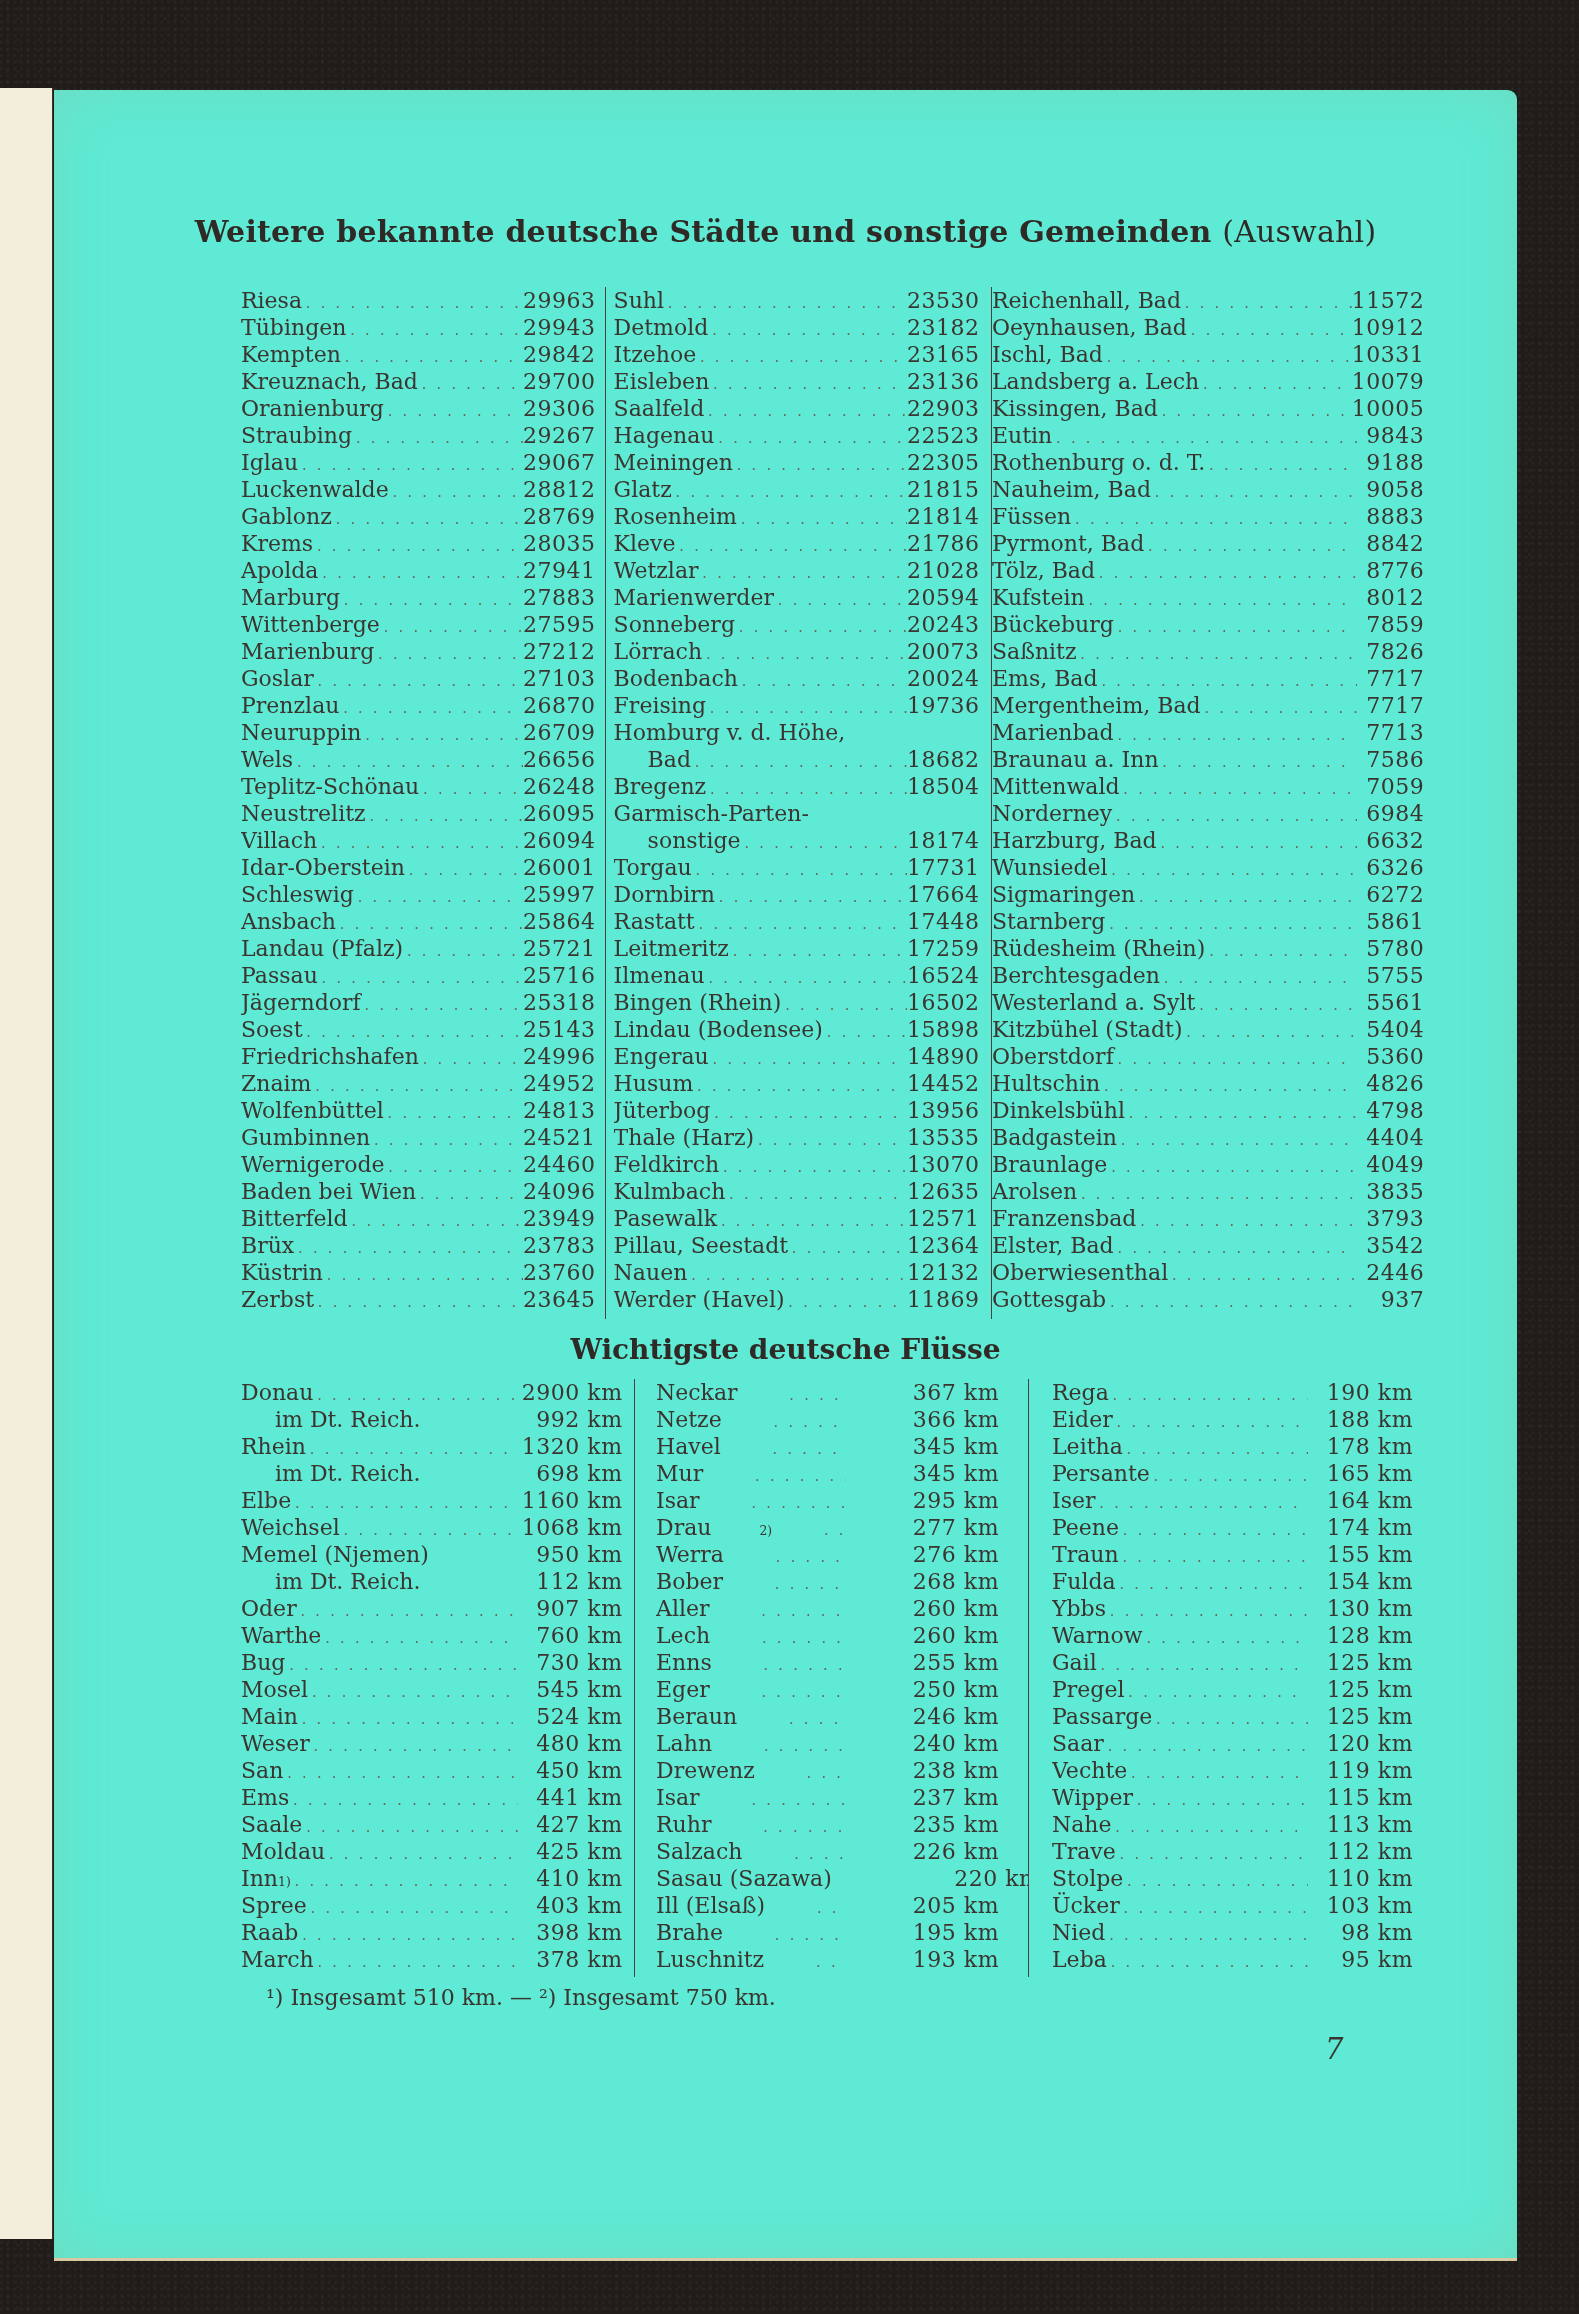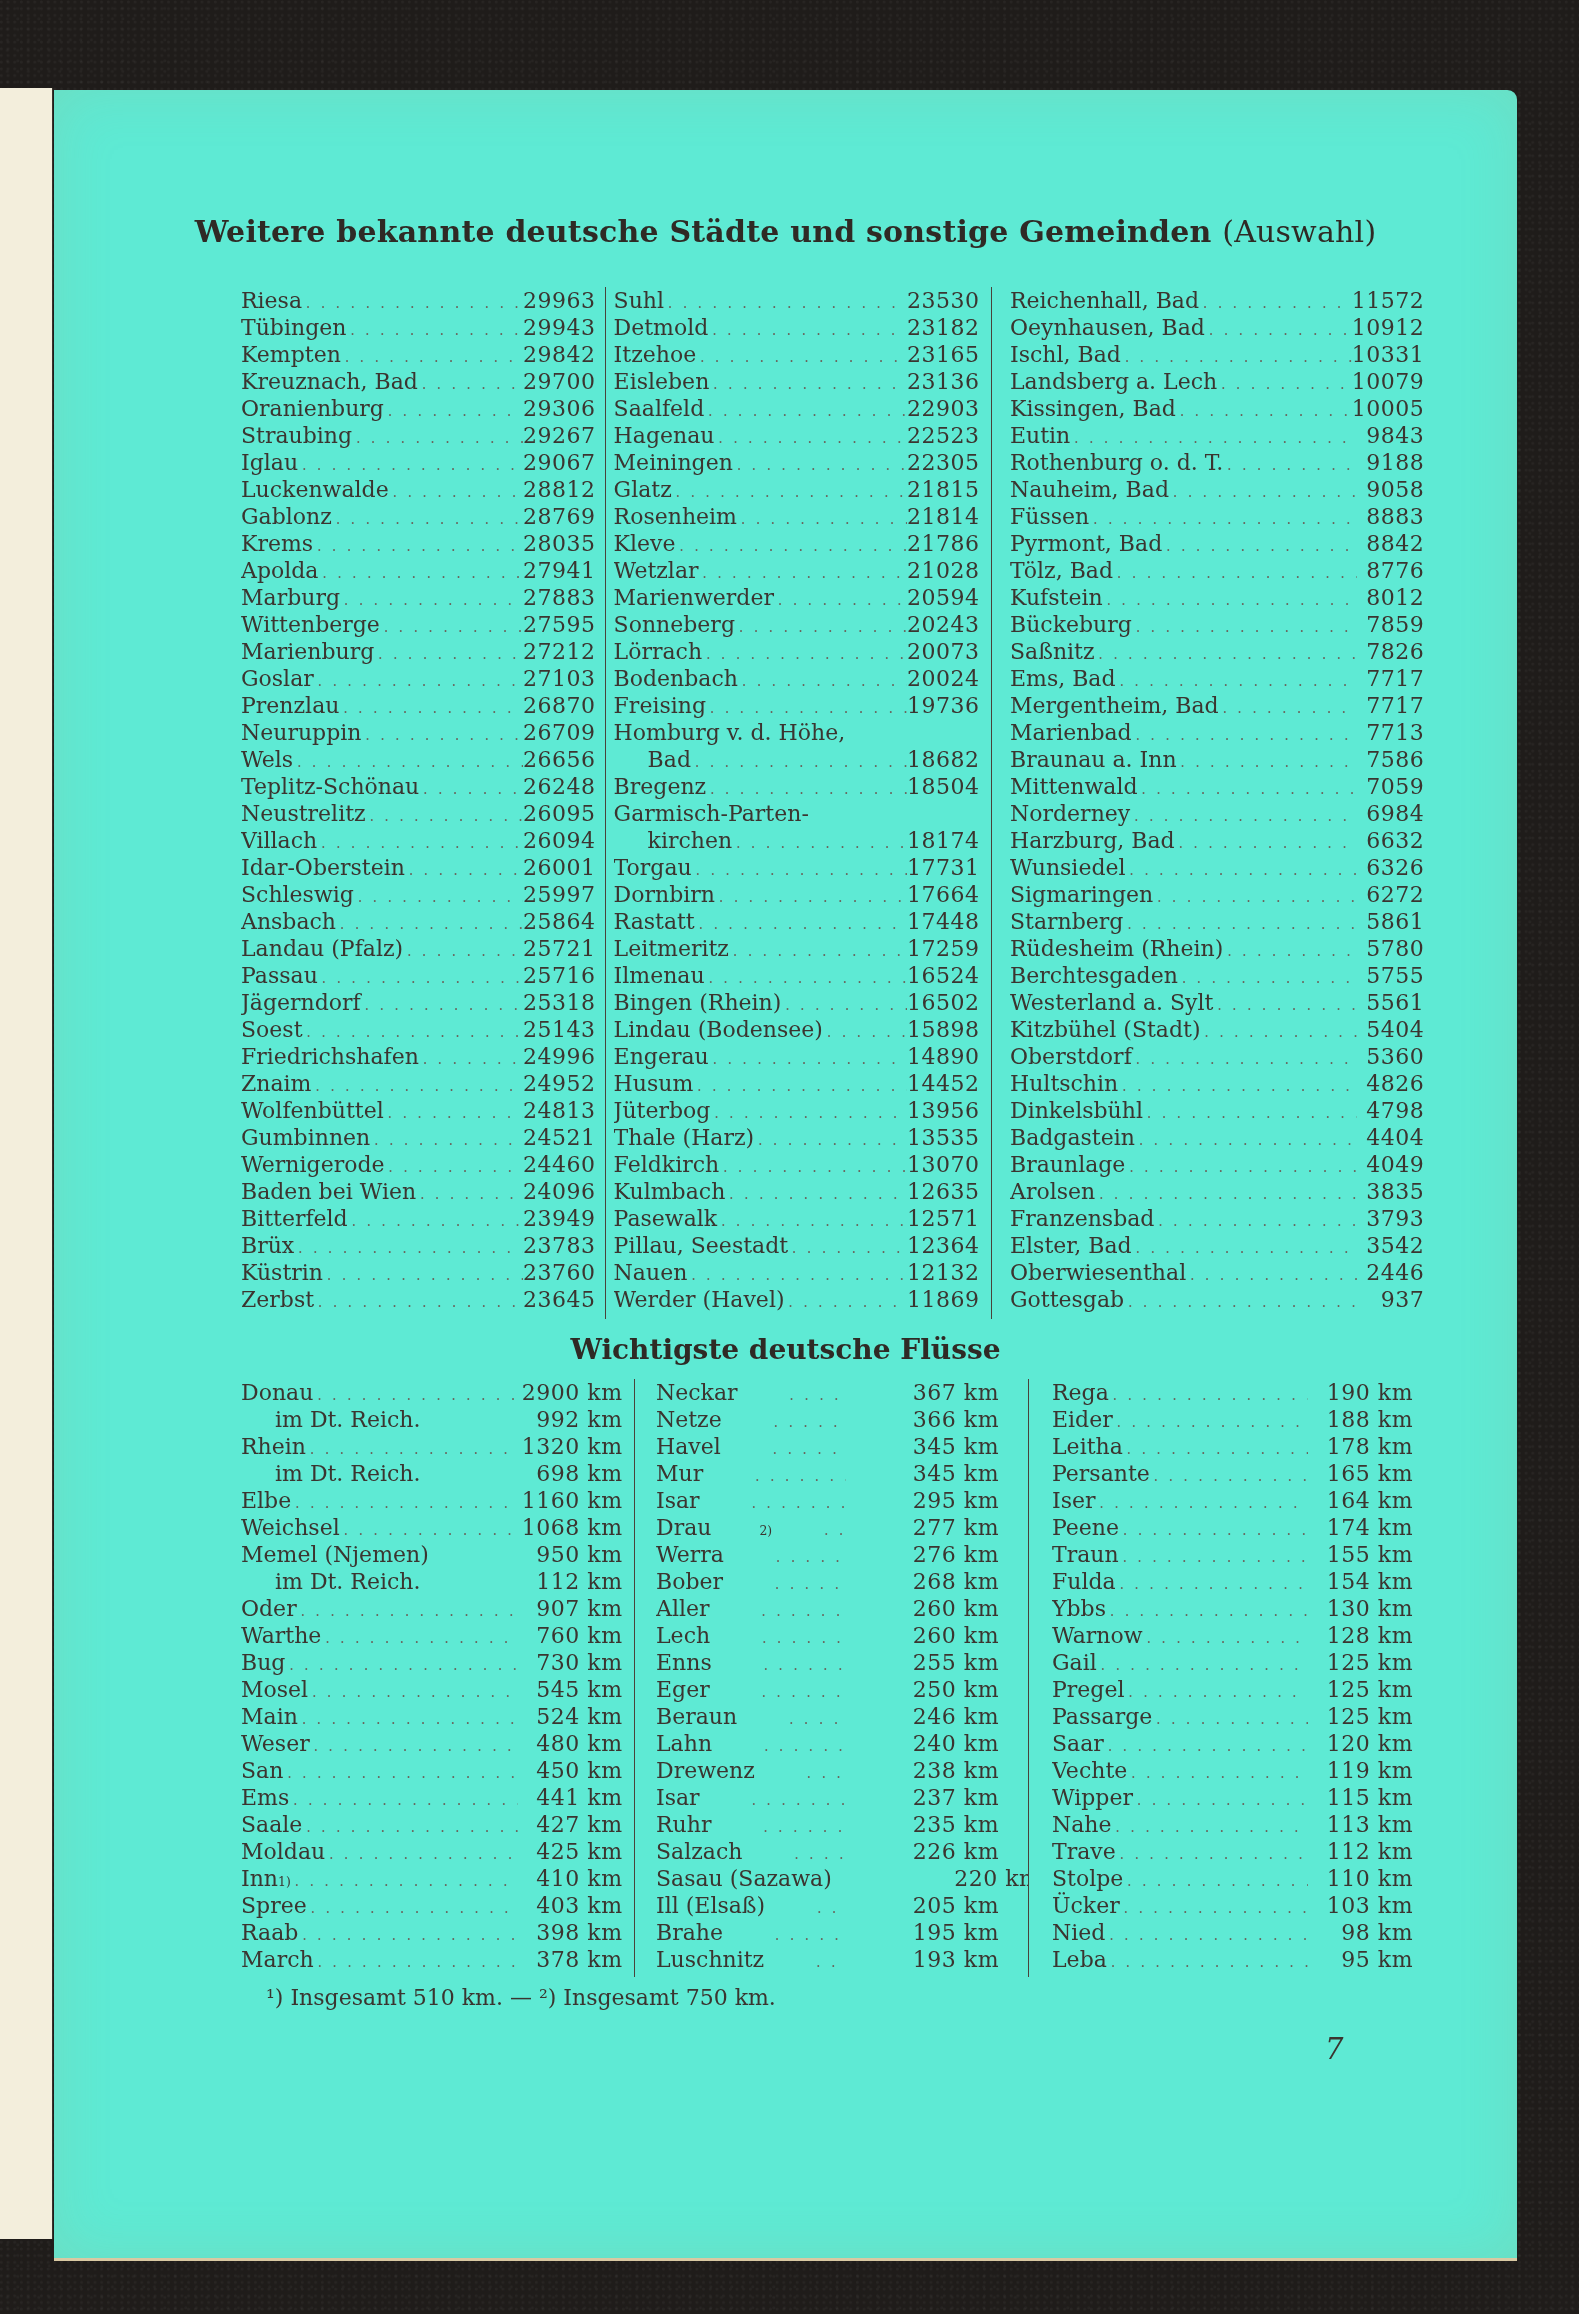--- a/index.html
+++ b/index.html
@@ -34,21 +34,21 @@
     position:absolute; left:0; width:100%; text-align:center;
     top:168px; font-size:21px; color:#3b3530;
   }
   .cols {
     position:absolute; top:197px; left:187px; width:1189px; height:1032px;
     display:flex;
   }
   .col { position:relative; height:100%; }
   .col1 { width:364px; }
   .col2 { width:386px; border-left:1.9px solid #4a423a; padding-left:7.6px; box-sizing:border-box; }
-  .col3 { width:439px; border-left:1.9px solid #4a423a; padding-left:18px; box-sizing:border-box; }
+  .col3 { width:439px; border-left:1.9px solid #4a423a; padding-left:0; box-sizing:border-box; }
   .row {
     display:flex; align-items:baseline; height:27px; line-height:27px;
     font-size:22px; white-space:nowrap; overflow:hidden;
   }
   .row .name { flex:0 0 auto; }
   .row .indent { padding-left:34px; }
   .row .dots {
     flex:1 1 auto; overflow:hidden; color:#6b625a; letter-spacing:2.9px;
     font-size:14.3px; padding:0 3.8px;
   }
@@ -382,21 +382,21 @@
           <span class="name">Bregenz</span>
           <span class="dots"></span>
           <span class="val">18504</span>
         </div>
         <div class="row">
           <span class="name">Garmisch-Parten-</span>
           <span class="dots" style="visibility: hidden;"></span>
           <span class="val"></span>
         </div>
         <div class="row">
-          <span class="name indent">kirchen</span>
+          <span class="name indent">sonstige</span>
           <span class="dots"></span>
           <span class="val">18174</span>
         </div>
         <div class="row">
           <span class="name">Torgau</span>
           <span class="dots"></span>
           <span class="val">17731</span>
         </div>
         <div class="row">
           <span class="name">Dornbirn</span>

